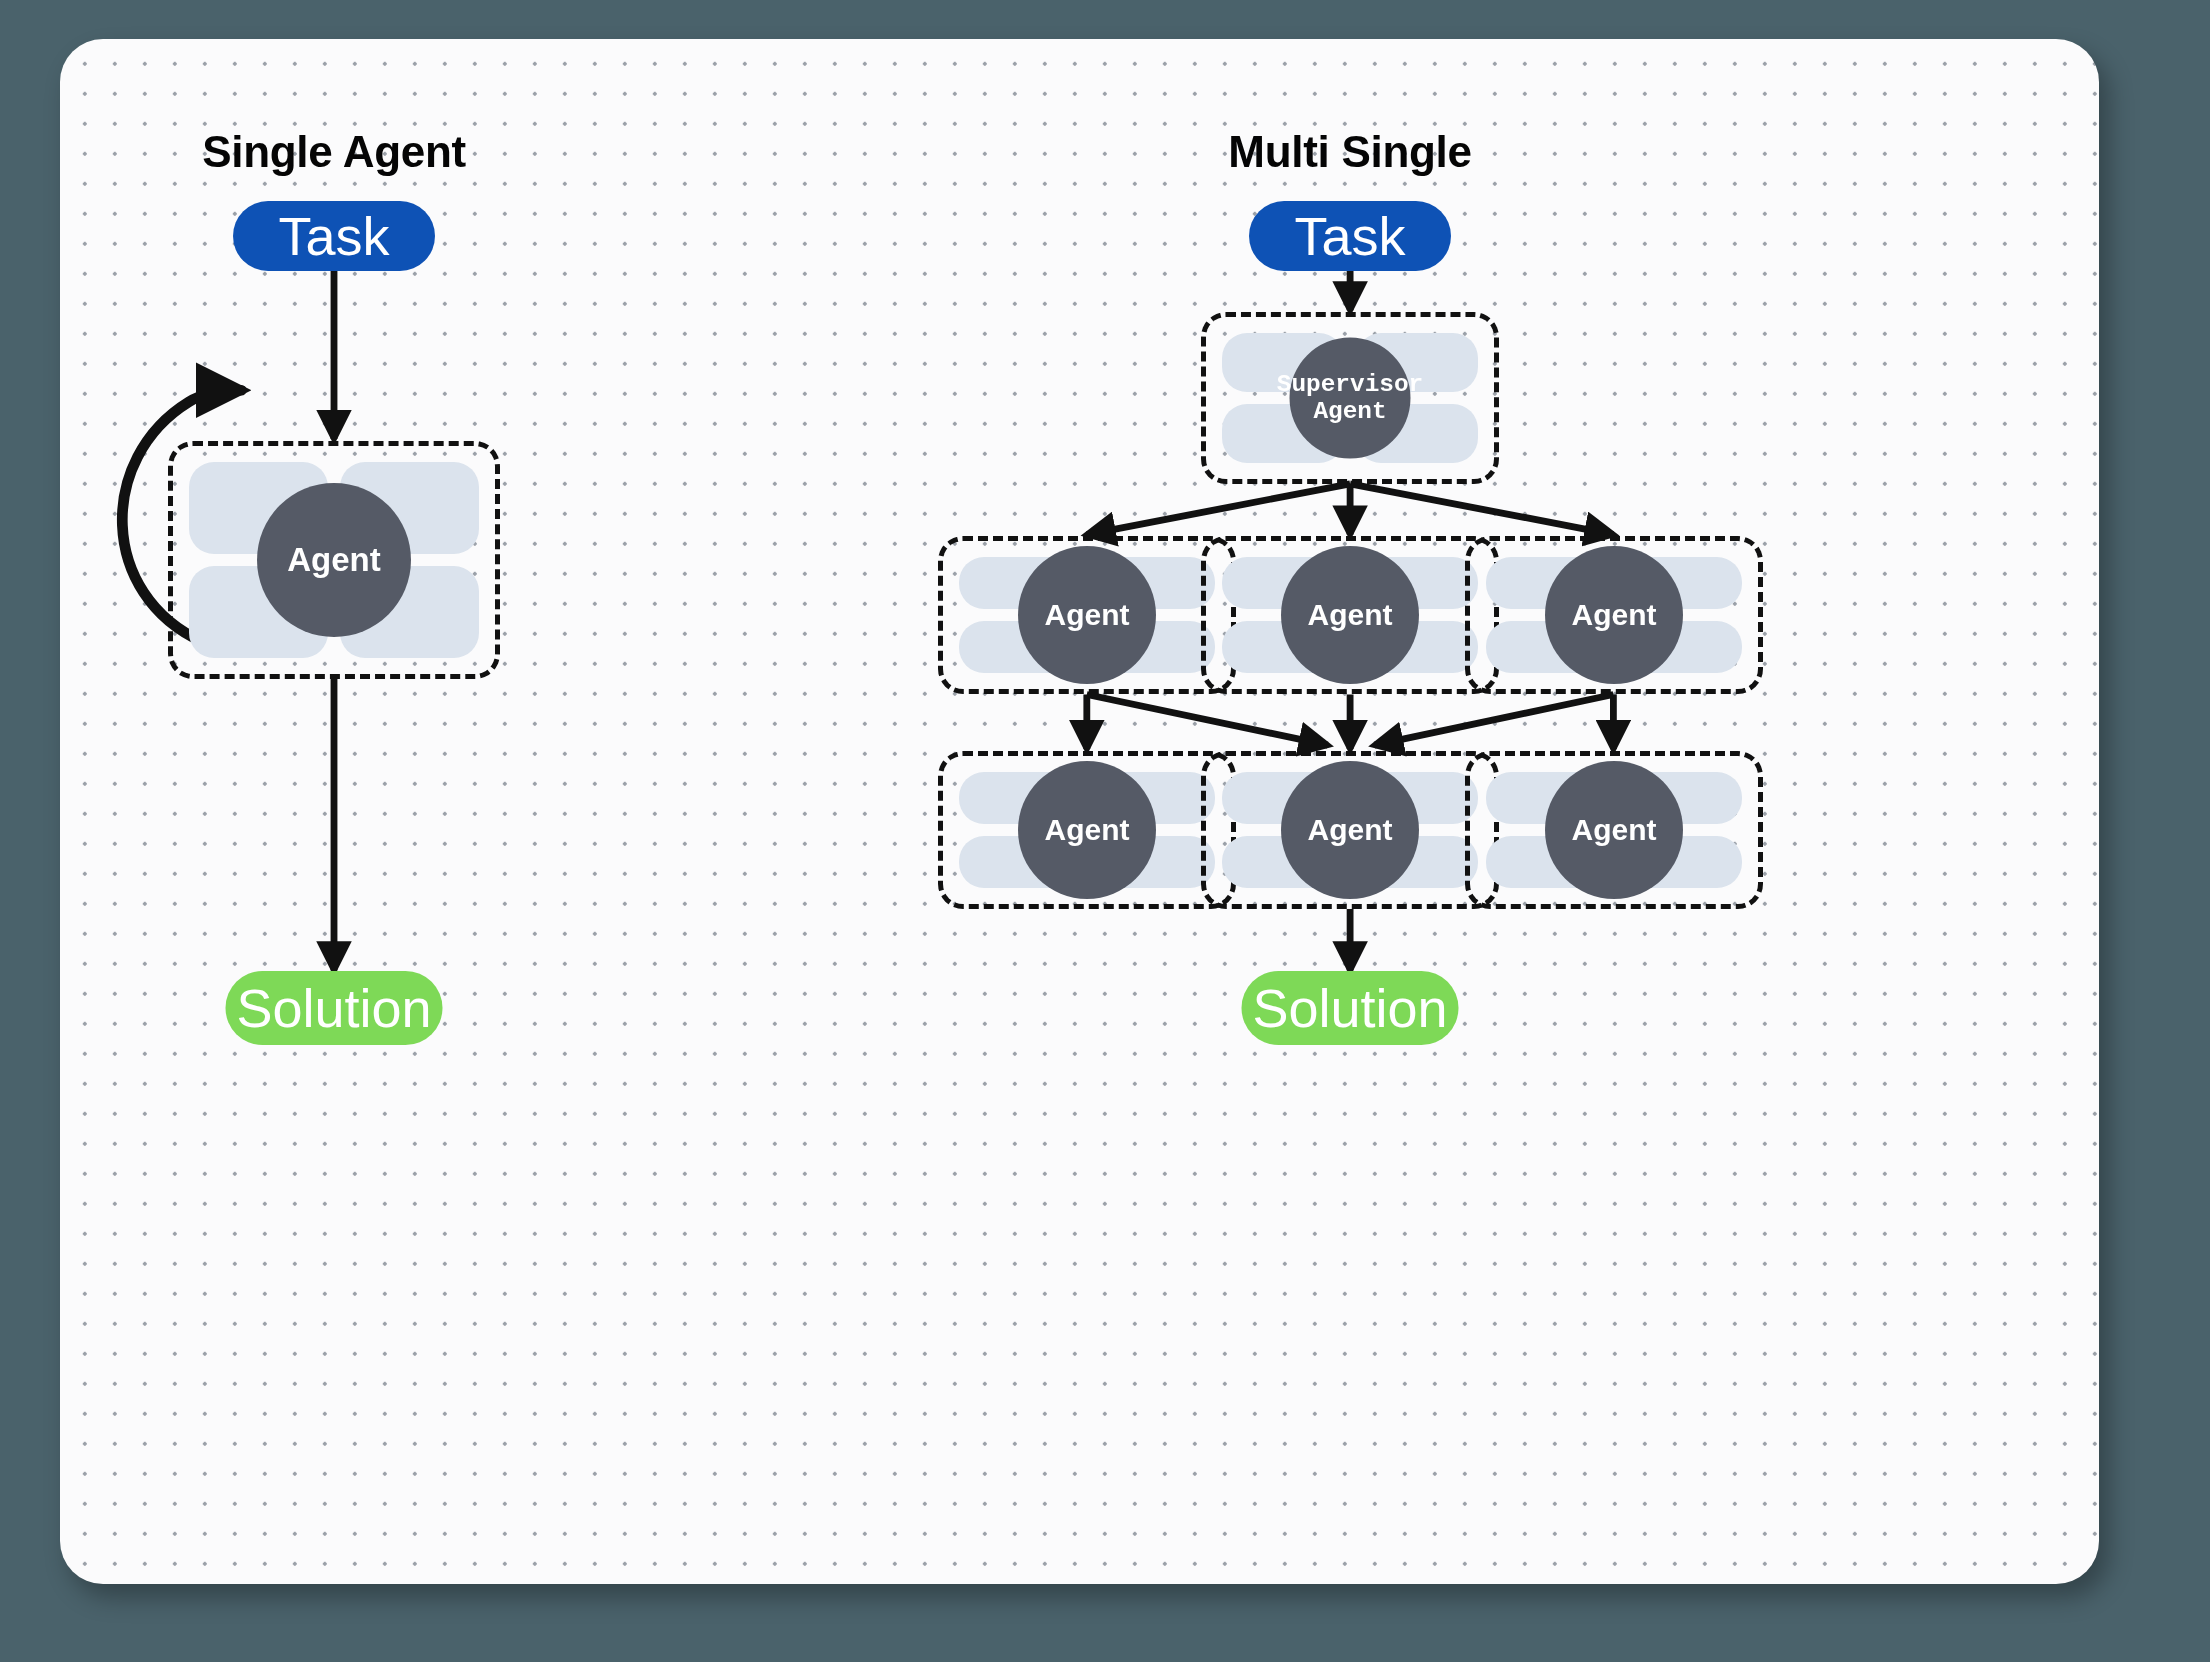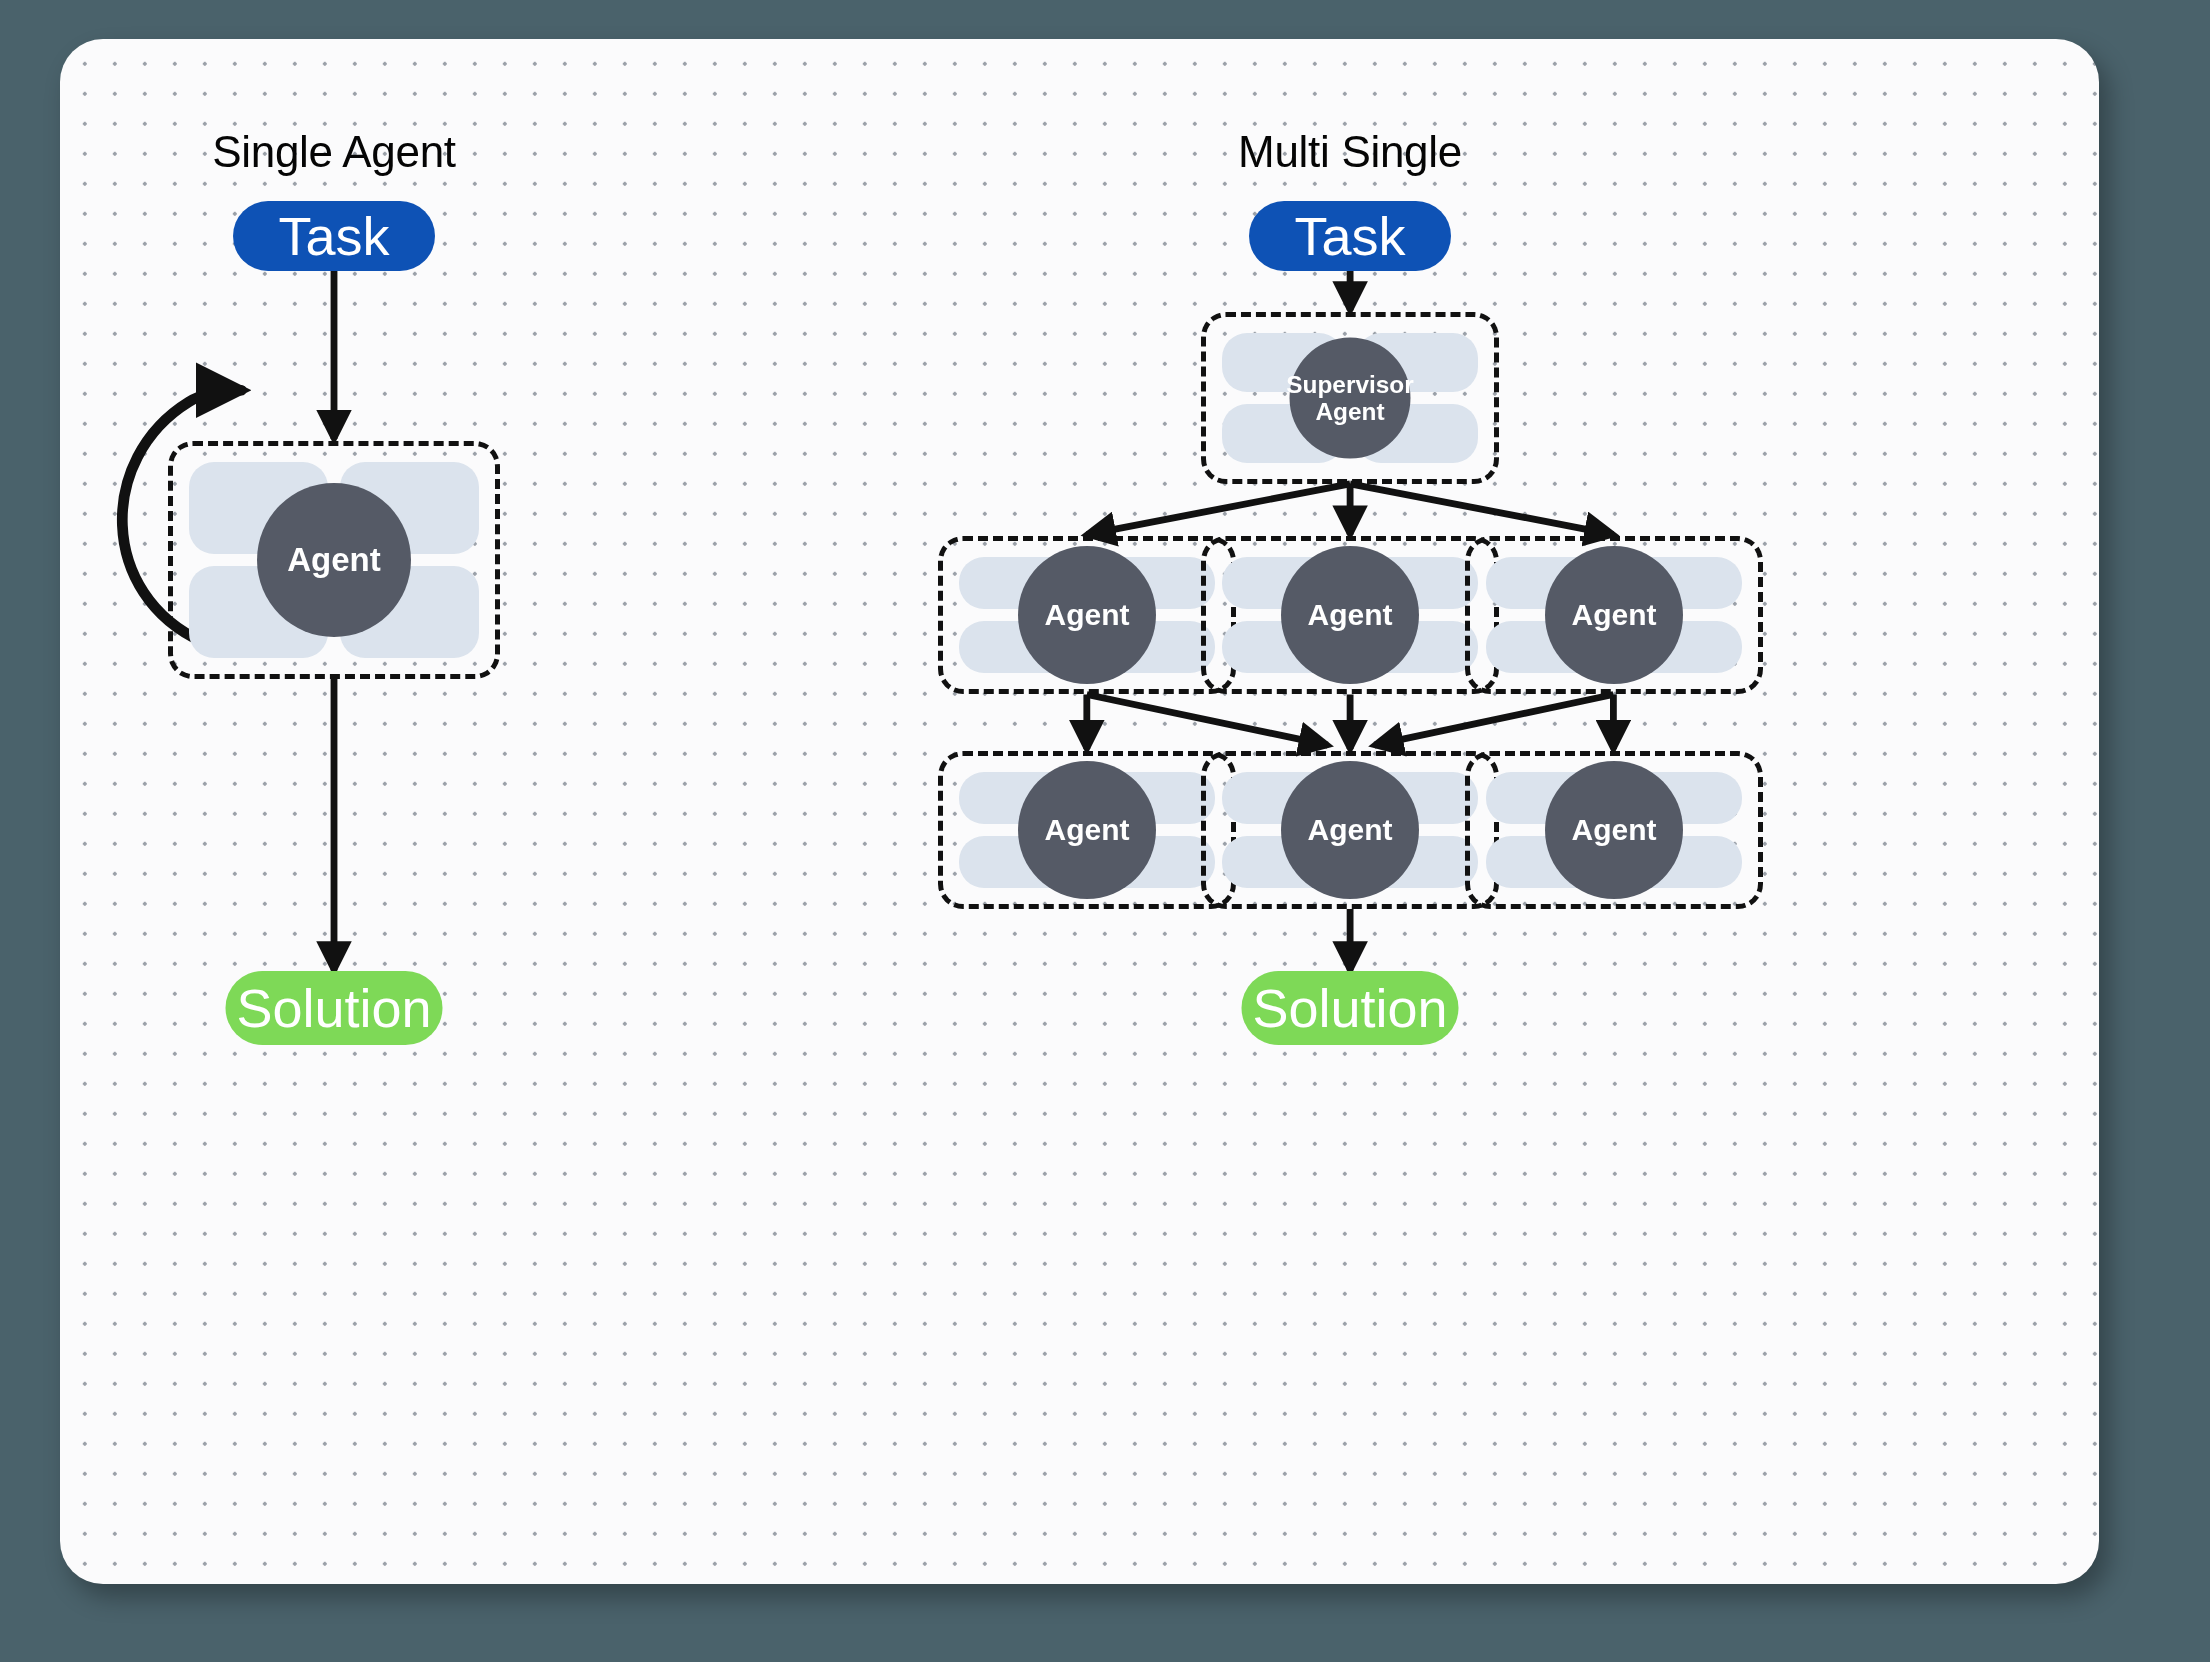--- a/index.html
+++ b/index.html
@@ -33,21 +33,21 @@
     background-position: 9.8px 9.8px;
     border-radius: 43px;
     box-shadow: 9.8px 13.7px 25px rgba(0,0,0,0.30);
     overflow: hidden;
   }
 
   
   .section-title {
     position: absolute;
     font-size: 44px;
-    font-weight: normal;
+    font-weight: bold;
     color: #050505;
     letter-spacing: -0.3px;
     white-space: nowrap;
     transform: translateX(-50%);
   }
 
   
   .pill {
     position: absolute;
     display: flex;
@@ -157,21 +157,21 @@
       </div>
       <div class="core" style="width:154px; height:154px; font-size:33px;">Agent</div>
     </div>
 
     <div class="pill result" style="left:274px; top:932px; width:217px; height:74px;">Solution</div>
 
     <div class="section-title" style="left:1290px; top:88px;">Multi Single</div>
 
     <div class="pill task" style="left:1290px; top:162px; width:202px; height:70px;">Task</div>
 
-    <div class="agent-box" style="left:1290px; top:273px; width:298px; height:172px;">
+    <div class="agent-box" style="left:1290px; top:273px; width:298px; height:172px;font-family:Liberation Mono, monospace;">
       <div class="tiles">
         <div class="tile"></div>
         <div class="tile"></div>
         <div class="tile"></div>
         <div class="tile"></div>
       </div>
       <div class="core" style="width:121px; height:121px; font-size:24.4px; flex-direction:column;">
         <span>Supervisor</span>
         <span>Agent</span>
       </div>

